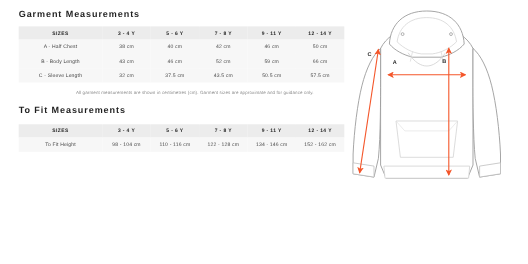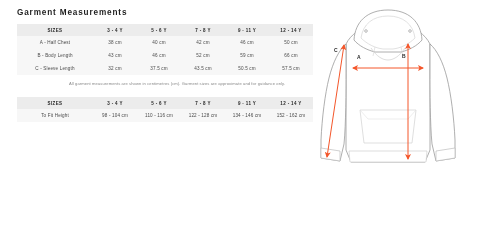--- a/index.html
+++ b/index.html
@@ -167,20 +167,21 @@
           <td>50.5 cm</td>
           <td>57.5 cm</td>
         </tr>
       </tbody>
     </table>
 
     <p class="note">All garment measurements are shown in centimetres (cm). Garment sizes are approximate and for guidance only.</p>
 
     <div class="spacer-block"></div>
 
+    <h2 class="section-title second">To Fit Measurements</h2>
 
     <table class="sizetable">
       <colgroup>
         <col class="c0">
           <col class="cx">
           <col class="cx">
           <col class="cx">
           <col class="cx">
           <col class="cx">
       </colgroup>

